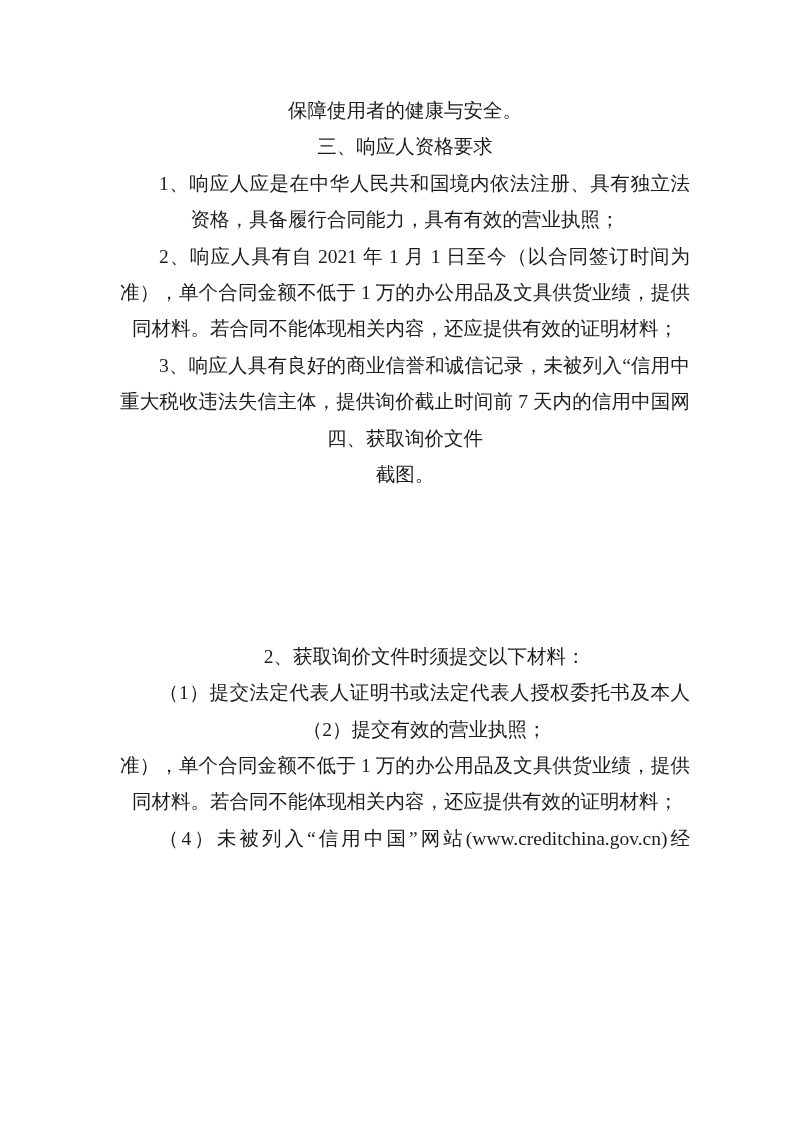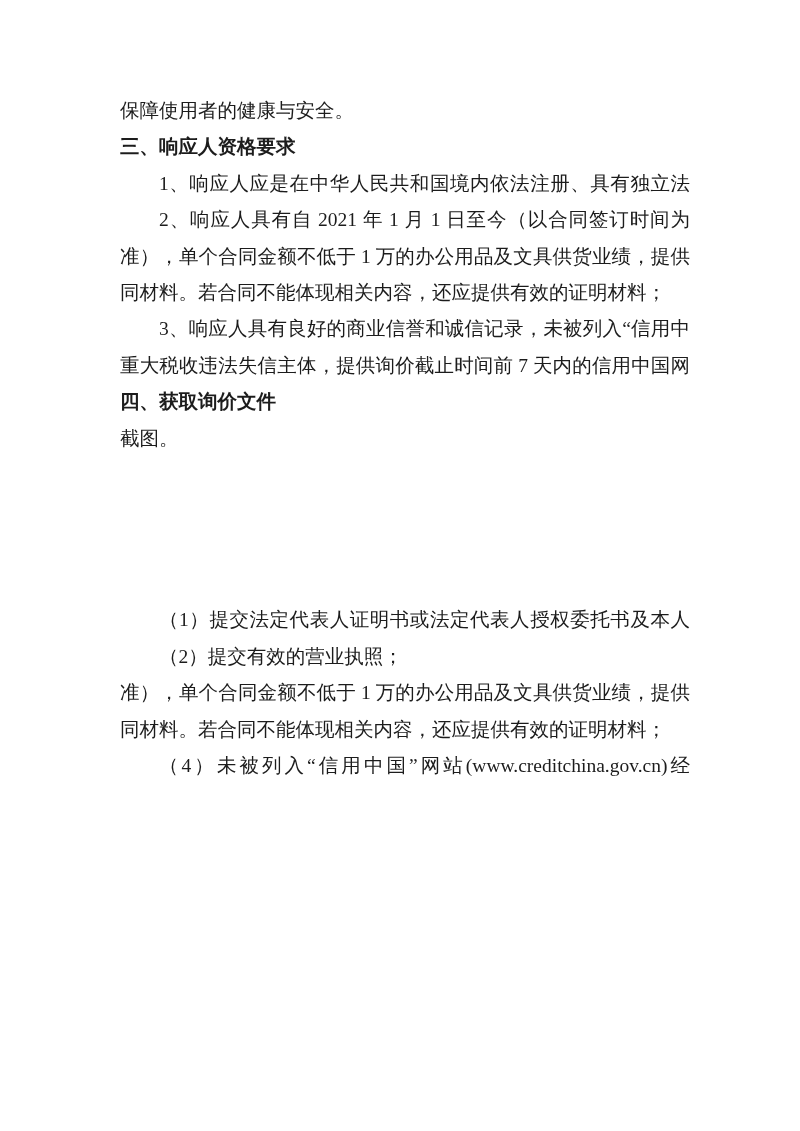--- a/index.html
+++ b/index.html
@@ -21,38 +21,39 @@
     left: 120px;
     top: 93px;
     width: 570px;
     font-size: 19.5px;
     line-height: 36.4px;
   }
   .line {
     height: 36.4px;
     overflow: hidden;
     white-space: pre-wrap;
-    text-align: left;
+    text-align: center;
   }
   .indent { padding-left: 39px; }
   .just {
     text-align: justify;
     text-align-last: justify;
   }
-  .bold { font-weight: bold; }
+  .bold { font-weight: normal; }
 </style>
 </head>
 <body>
 
 <div class="page">
   <div class="doc">
 
     <div class="line">保障使用者的健康与安全。</div>
     <div class="line bold">三、响应人资格要求</div>
     <div class="line indent just">1、响应人应是在中华人民共和国境内依法注册、具有独立法人</div>
+    <div class="line">资格，具备履行合同能力，具有有效的营业执照；</div>
     <div class="line indent just">2、响应人具有自 2021 年 1 月 1 日至今（以合同签订时间为</div>
     <div class="line just">准），单个合同金额不低于 1 万的办公用品及文具供货业绩，提供合</div>
     <div class="line">同材料。若合同不能体现相关内容，还应提供有效的证明材料；</div>
     <div class="line indent just">3、响应人具有良好的商业信誉和诚信记录，未被列入“信用中</div>
     <div class="line just">重大税收违法失信主体，提供询价截止时间前 7 天内的信用中国网站</div>
     <div class="line bold">四、获取询价文件</div>
     <div class="line">截图。</div>
 
     <div class="line indent just">
       
@@ -63,20 +64,21 @@
     </div>
 
     <div class="line just">
       
     </div>
 
     <div class="line">
       
     </div>
 
+    <div class="line indent">2、获取询价文件时须提交以下材料：</div>
     <div class="line indent just">（1）提交法定代表人证明书或法定代表人授权委托书及本人有</div>
     <div class="line indent">（2）提交有效的营业执照；</div>
     <div class="line just">准），单个合同金额不低于 1 万的办公用品及文具供货业绩，提供合</div>
     <div class="line">同材料。若合同不能体现相关内容，还应提供有效的证明材料；</div>
     <div class="line indent just">（4）未被列入“信用中国”网站(www.creditchina.gov.cn)经</div>
 
   </div>
 </div>
 
 </body></html>

